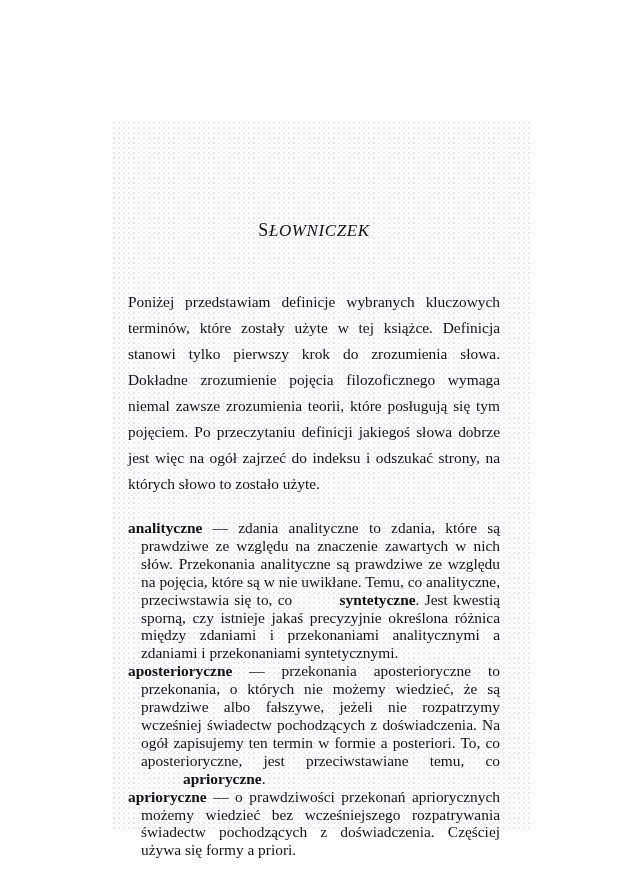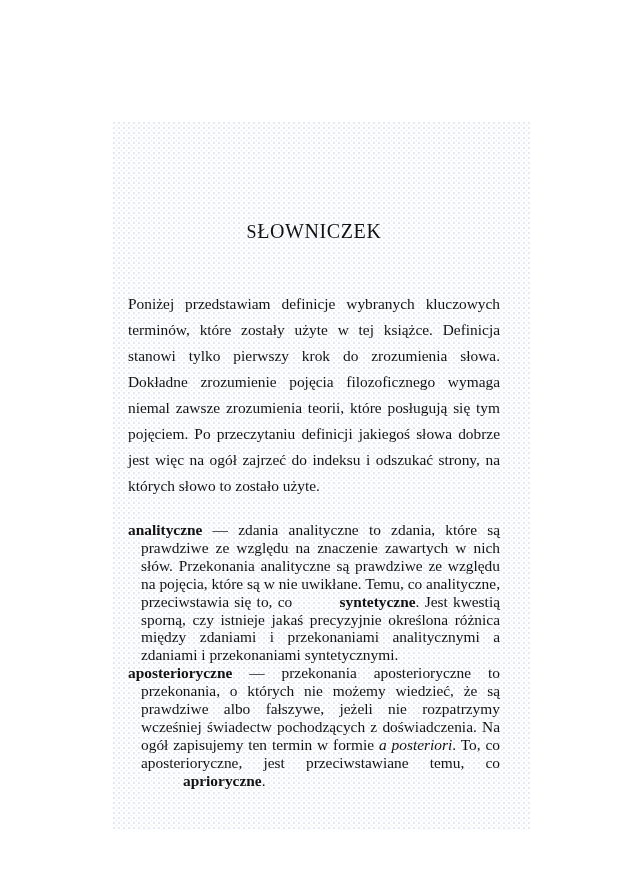--- a/index.html
+++ b/index.html
@@ -56,21 +56,22 @@
     font-size: 14.5px;
     letter-spacing: 0.6px;
     margin: 0 0 48px 0;
     font-weight: normal;
     white-space: nowrap;
   }
   #page-heading .cap-first {
     font-size: 18px;
   }
   #page-heading .small-caps {
-    font-size: 20px;
+    font-size: 17px;
+    font-style: italic;
   }
 
   .body-paragraph {
     font-size: 15.4px;
     line-height: 26px;
     text-align: justify;
     text-justify: inter-word;
     margin: 0 0 22px 0;
     hyphens: manual;
   }
@@ -96,21 +97,20 @@
     font-weight: bold;
     margin-top: 20px;
   }
 
   .inline-bold {
     font-weight: bold;
     margin-left: 42px;
   }
 
   .latin {
-    font-style: italic;
   }
 
   
   .glossary-entry:last-child,
   .body-paragraph:last-child {
     text-align-last: left;
   }
 </style>
 </head>
 <body>
@@ -123,17 +123,18 @@
     <h1 id="page-heading"><span class="cap-first">S</span><span class="small-caps">ŁOWNICZEK</span></h1>
 
     <p class="body-paragraph">Poniżej przedstawiam definicje wybranych kluczowych terminów, które zostały użyte w tej książce. Definicja stanowi tylko pierwszy krok do zrozumienia słowa. Dokładne zrozumienie pojęcia filozoficznego wymaga niemal zawsze zrozumienia teorii, które posługują się tym pojęciem. Po przeczytaniu definicji jakiegoś słowa dobrze jest więc na ogół zajrzeć do indeksu i odszukać strony, na których słowo to zostało użyte.</p>
 
     <div id="glossary-list">
 
       <p class="glossary-entry"><span class="term">analityczne</span><span> — </span><span>zdania analityczne to zdania, które są prawdziwe ze względu na znaczenie zawartych w nich słów. Przekonania analityczne są prawdziwe ze względu na pojęcia, które są w nie uwikłane. Temu, co analityczne, przeciwstawia się to, co </span><span class="inline-bold">syntetyczne</span><span>. Jest kwestią sporną, czy istnieje jakaś precyzyjnie określona różnica między zdaniami i przekonaniami analitycznymi a zdaniami i przekonaniami syntetycznymi.</span></p>
 
       <p class="glossary-entry"><span class="term">aposterioryczne</span><span> — </span><span>przekonania aposterioryczne to przekonania, o których nie możemy wiedzieć, że są prawdziwe albo fałszywe, jeżeli nie rozpatrzymy wcześniej świadectw pochodzących z doświadczenia. Na ogół zapisujemy ten termin w formie </span><span class="latin">a posteriori</span><span>. To, co aposterioryczne, jest przeciwstawiane temu, co </span><span class="inline-bold">aprioryczne</span><span>.</span></p>
 
+      <p class="glossary-entry"><span class="term">aprioryczne</span><span> — </span><span>o prawdziwości przekonań apriorycznych możemy wiedzieć bez wcześniejszego rozpatrywania świadectw pochodzących z doświadczenia. Częściej używa się formy </span><span class="latin">a priori</span><span>.</span></p>
 
 
     </div>
   </div>
 </div>
 
 </body></html>

